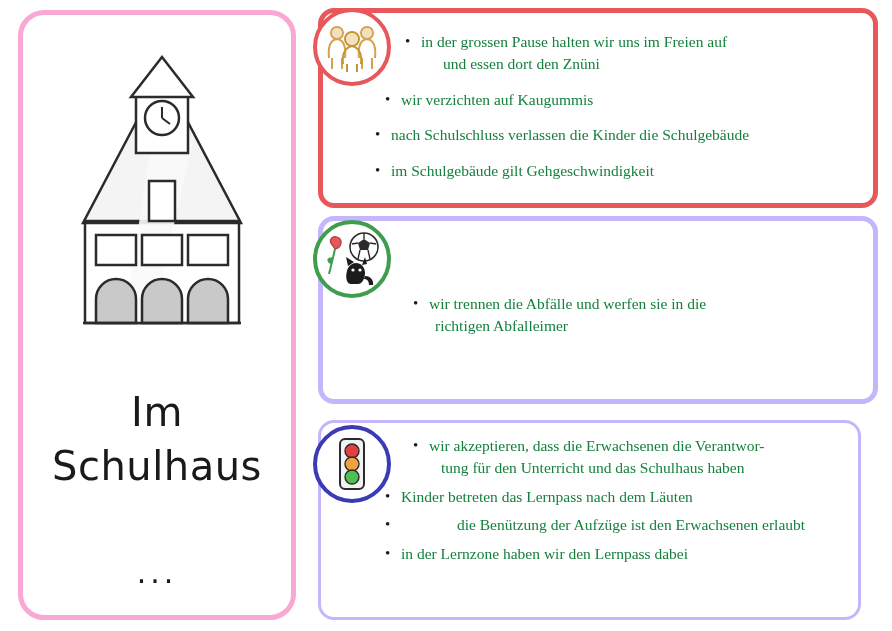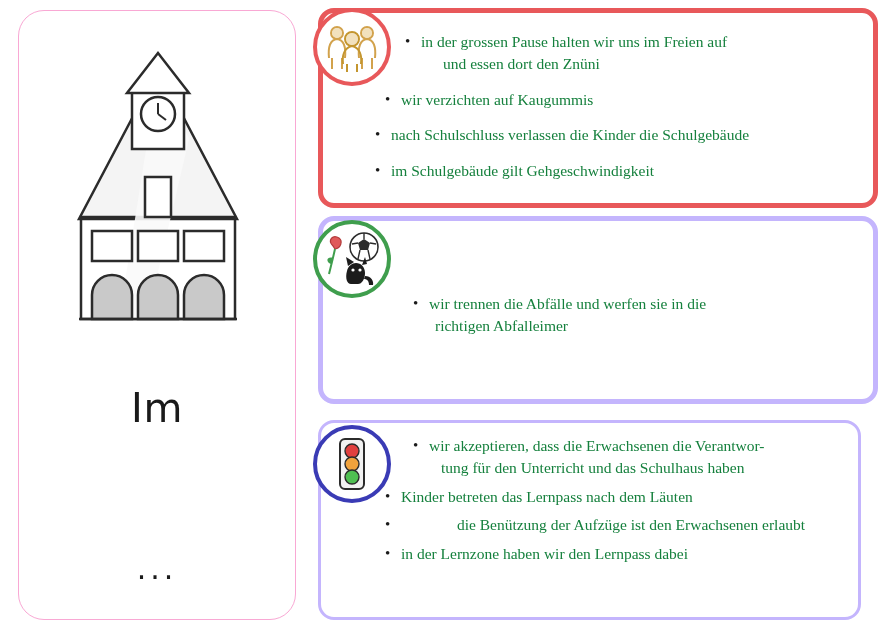--- a/index.html
+++ b/index.html
@@ -19,21 +19,21 @@
     height: 631px;
   }
 
   
   .left-card {
     position: absolute;
     left: 18px;
     top: 10px;
     width: 278px;
     height: 610px;
-    border: 1px solid #f9a8d4;
+    border: 5px solid #f9a8d4;
     border-radius: 26px;
     background: #ffffff;
     box-sizing: border-box;
   }
   .house-wrap {
     position: absolute;
     left: 0;
     top: 8px;
     width: 100%;
     height: 330px;
@@ -218,20 +218,21 @@
         <path d="M73,300 L73,276 A20,20 0 0,1 113,276 L113,300 Z" fill="#c9c9c9" stroke="#2b2b2b" stroke-width="2.5"></path>
         <path d="M119,300 L119,276 A20,20 0 0,1 159,276 L159,300 Z" fill="#c9c9c9" stroke="#2b2b2b" stroke-width="2.5"></path>
         <path d="M165,300 L165,276 A20,20 0 0,1 205,276 L205,300 Z" fill="#c9c9c9" stroke="#2b2b2b" stroke-width="2.5"></path>
 
         <line x1="60" y1="300" x2="218" y2="300" stroke="#2b2b2b" stroke-width="2.5"></line>
       </svg>
     </div>
 
     <div class="house-title">
       <div>Im</div>
+      <div>Schulhaus</div>
     </div>
     <div class="house-dots">...</div>
   </div>
 
   <div class="rule-box box-red">
     <div class="red-items">
       <div class="rule-item first">
         <span>in der grossen Pause halten wir uns im Freien auf</span>
         <span class="cont">und essen dort den Znüni</span>
       </div>

